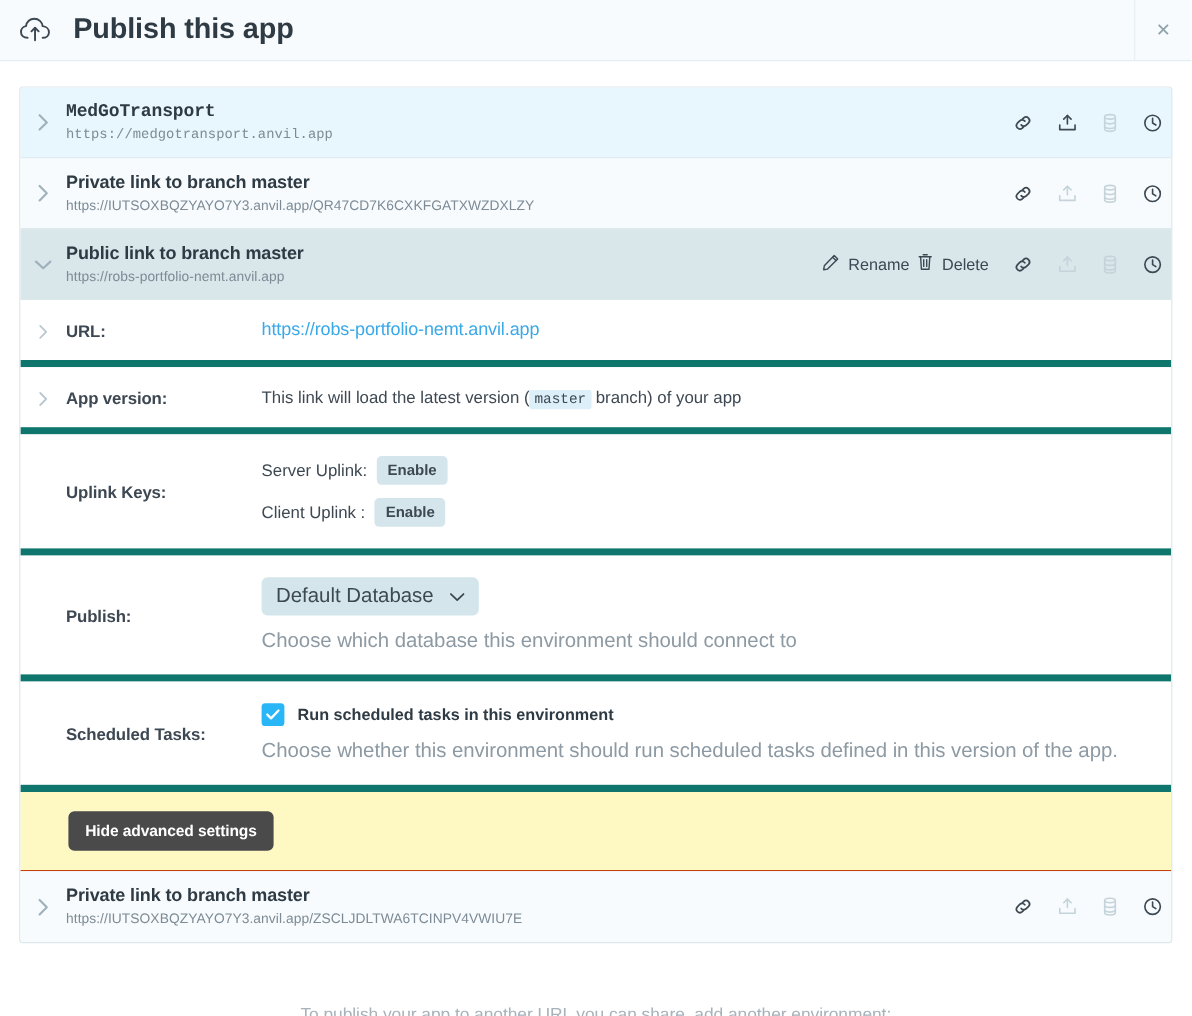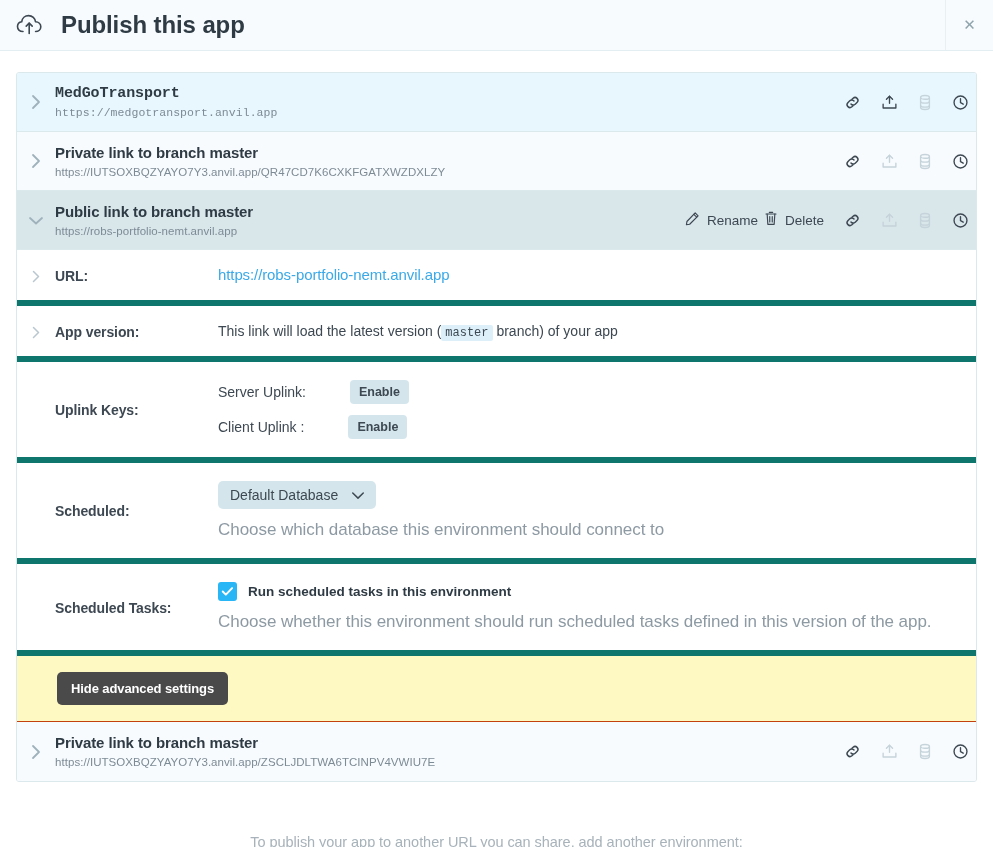--- a/index.html
+++ b/index.html
@@ -168,21 +168,20 @@
     padding: 1px 4px;
     border-radius: 2px;
   }
 
   .uplink-line {
     display: flex;
     align-items: center;
     font-size: 14px;
     color: #3d4852;
     margin-bottom: 11px;
-    gap: 36px;
   }
   .uplink-line:last-child { margin-bottom: 0; }
   .uplink-label { min-width: 0; }
   .chip-btn {
     margin-left: 8px;
     background: #d4e6ec;
     border: none;
     border-radius: 4px;
     padding: 5px 9px;
     font-size: 12.5px;
@@ -192,21 +191,21 @@
     cursor: pointer;
   }
 
   .select-chip {
     display: inline-flex;
     align-items: center;
     gap: 13px;
     background: #d4e6ec;
     border-radius: 5px;
     padding: 6px 11px 6px 12px;
-    font-size: 14px;
+    font-size: 17px;
     color: #3d4852;
     cursor: pointer;
   }
   .helper {
     margin-top: 11px;
     font-size: 17px;
     color: #8d9aa3;
     letter-spacing: -0.05px;
   }
 
@@ -452,21 +451,21 @@
       </div>
       <div class="uplink-line">
         <span class="uplink-label">Client Uplink :</span>
         <button class="chip-btn">Enable</button>
       </div>
     </div>
   </div>
 
   <div class="detail-row tall">
     <div class="detail-chev blank"></div>
-    <div class="detail-label">Scheduled:</div>
+    <div class="detail-label">Publish:</div>
     <div class="detail-body">
       <div class="select-chip">
         <span>Default Database</span>
         <span>
           <svg width="14" height="9" viewBox="0 0 16 10" fill="none" stroke="#3d4852" stroke-width="1.7" stroke-linecap="round" stroke-linejoin="round">
               <path d="M2 2.2 L8 8 L14 2.2"></path>
             </svg>
         </span>
       </div>
       <div class="helper">Choose which database this environment should connect to</div>

